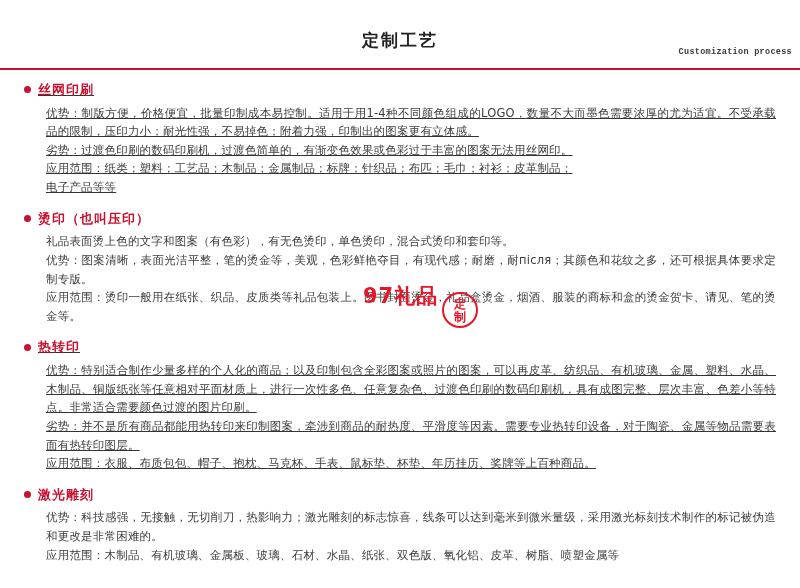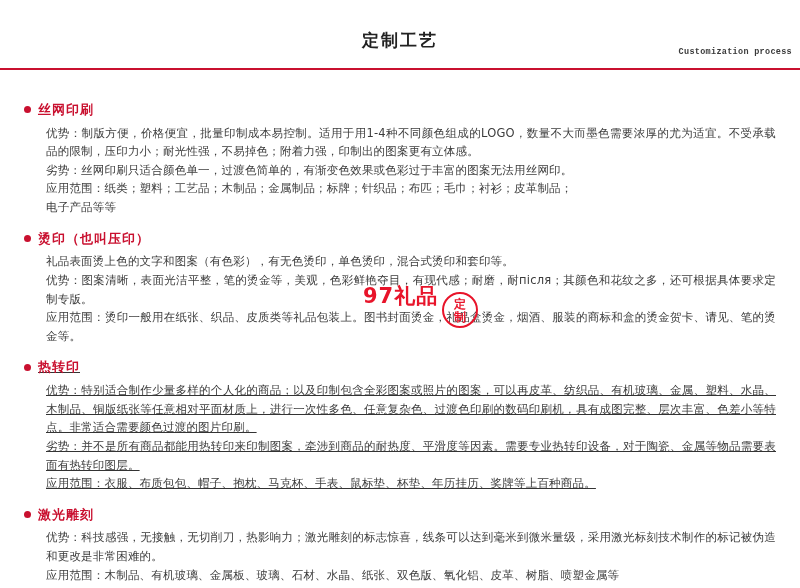--- a/index.html
+++ b/index.html
@@ -82,21 +82,21 @@
   }
   .para {
     font-size: 11.5px;
     line-height: 1.62;
     color: #3c3c3c;
     padding-left: 22px;
     text-align: justify;
     letter-spacing: 0.2px;
   }
   
-  .s-silk { margin-top: 20px; }
+  .s-silk { margin-top: 0; text-decoration: underline; }
   .s-hot  { margin-top: 14px; }
   .s-heat { margin-top: 14px; text-decoration: underline; }
   .s-laser{ margin-top: 14px; }
 
   
   .watermark {
     position: absolute;
     left: 363px;
     top: 286px;
     pointer-events: none;
@@ -141,21 +141,21 @@
   </div>
 
   <div class="content">
 
     <div class="section s-silk">
       <div class="sec-head">
         <span class="bullet"></span>
         <span class="sec-title">丝网印刷</span>
       </div>
       <div class="para">优势：制版方便，价格便宜，批量印制成本易控制。适用于用1-4种不同颜色组成的LOGO，数量不大而墨色需要浓厚的尤为适宜。不受承载品的限制，压印力小；耐光性强，不易掉色；附着力强，印制出的图案更有立体感。</div>
-      <div class="para">劣势：丝网印刷只适合颜色单一，过渡色简单的，有渐变色效果或色彩过于丰富的图案无法用丝网印。</div>
+      <div class="para">劣势：过渡色印刷的数码印刷机，过渡色简单的，有渐变色效果或色彩过于丰富的图案无法用丝网印。</div>
       <div class="para">应用范围：纸类；塑料；工艺品；木制品；金属制品；标牌；针织品；布匹；毛巾；衬衫；皮革制品；</div>
       <div class="para">电子产品等等</div>
     </div>
 
     <div class="section s-hot">
       <div class="sec-head">
         <span class="bullet"></span>
         <span class="sec-title">烫印（也叫压印）</span>
       </div>
       <div class="para">礼品表面烫上色的文字和图案（有色彩），有无色烫印，单色烫印，混合式烫印和套印等。</div>

